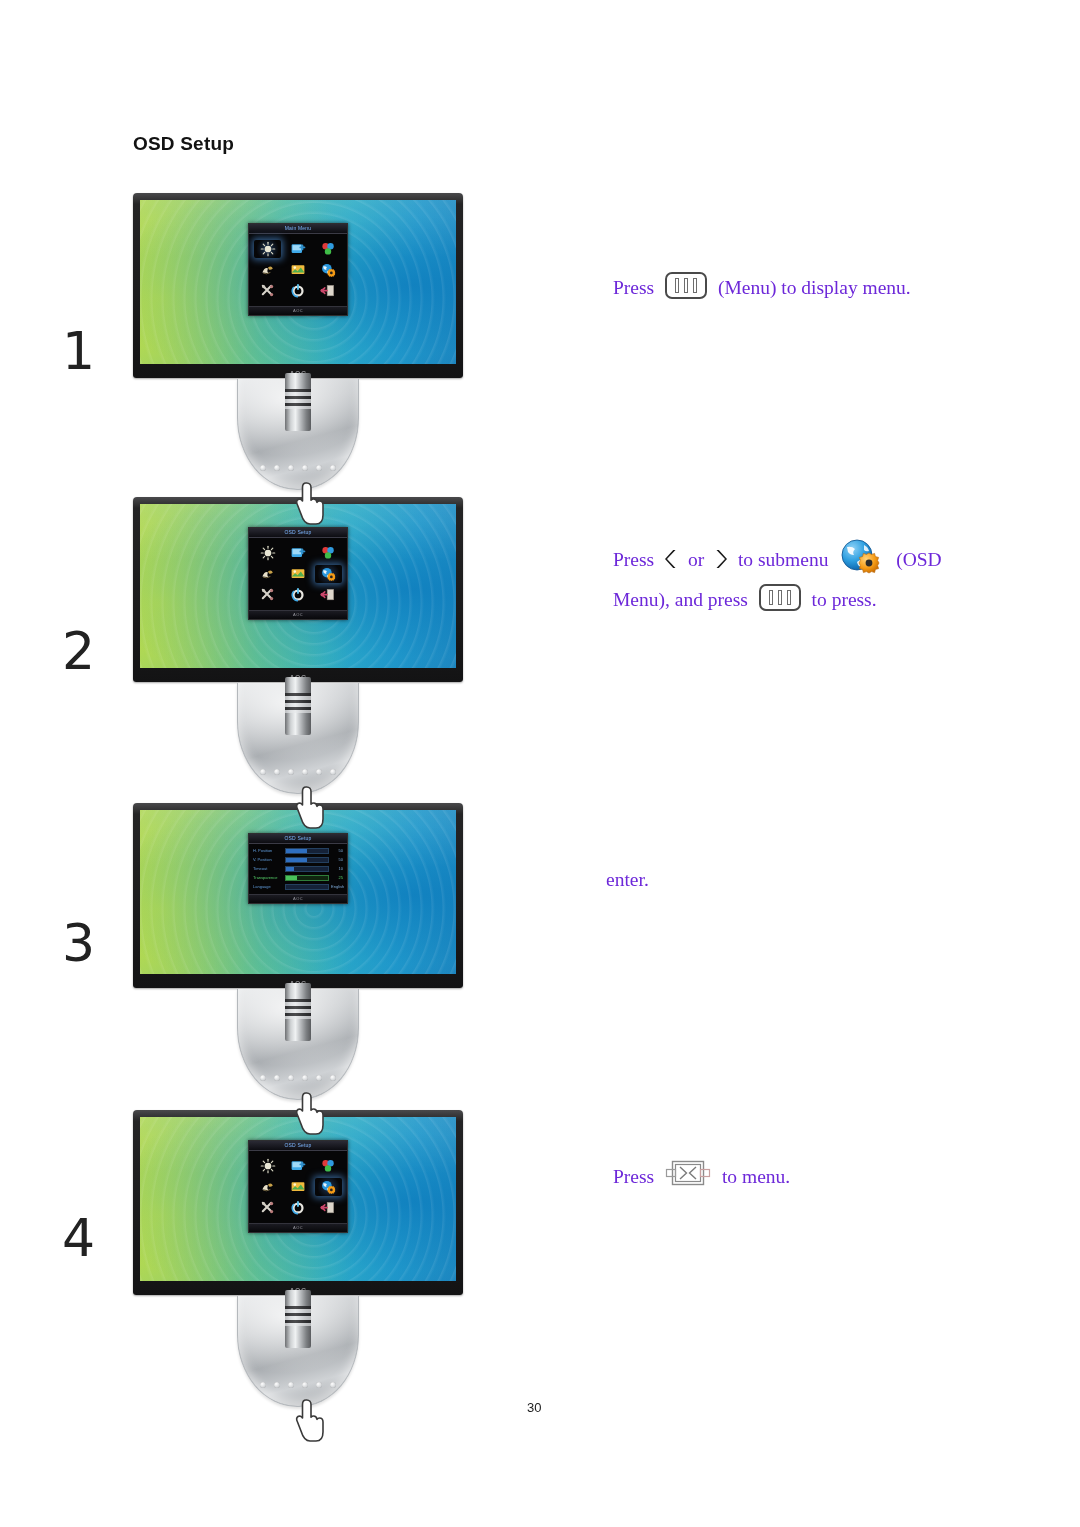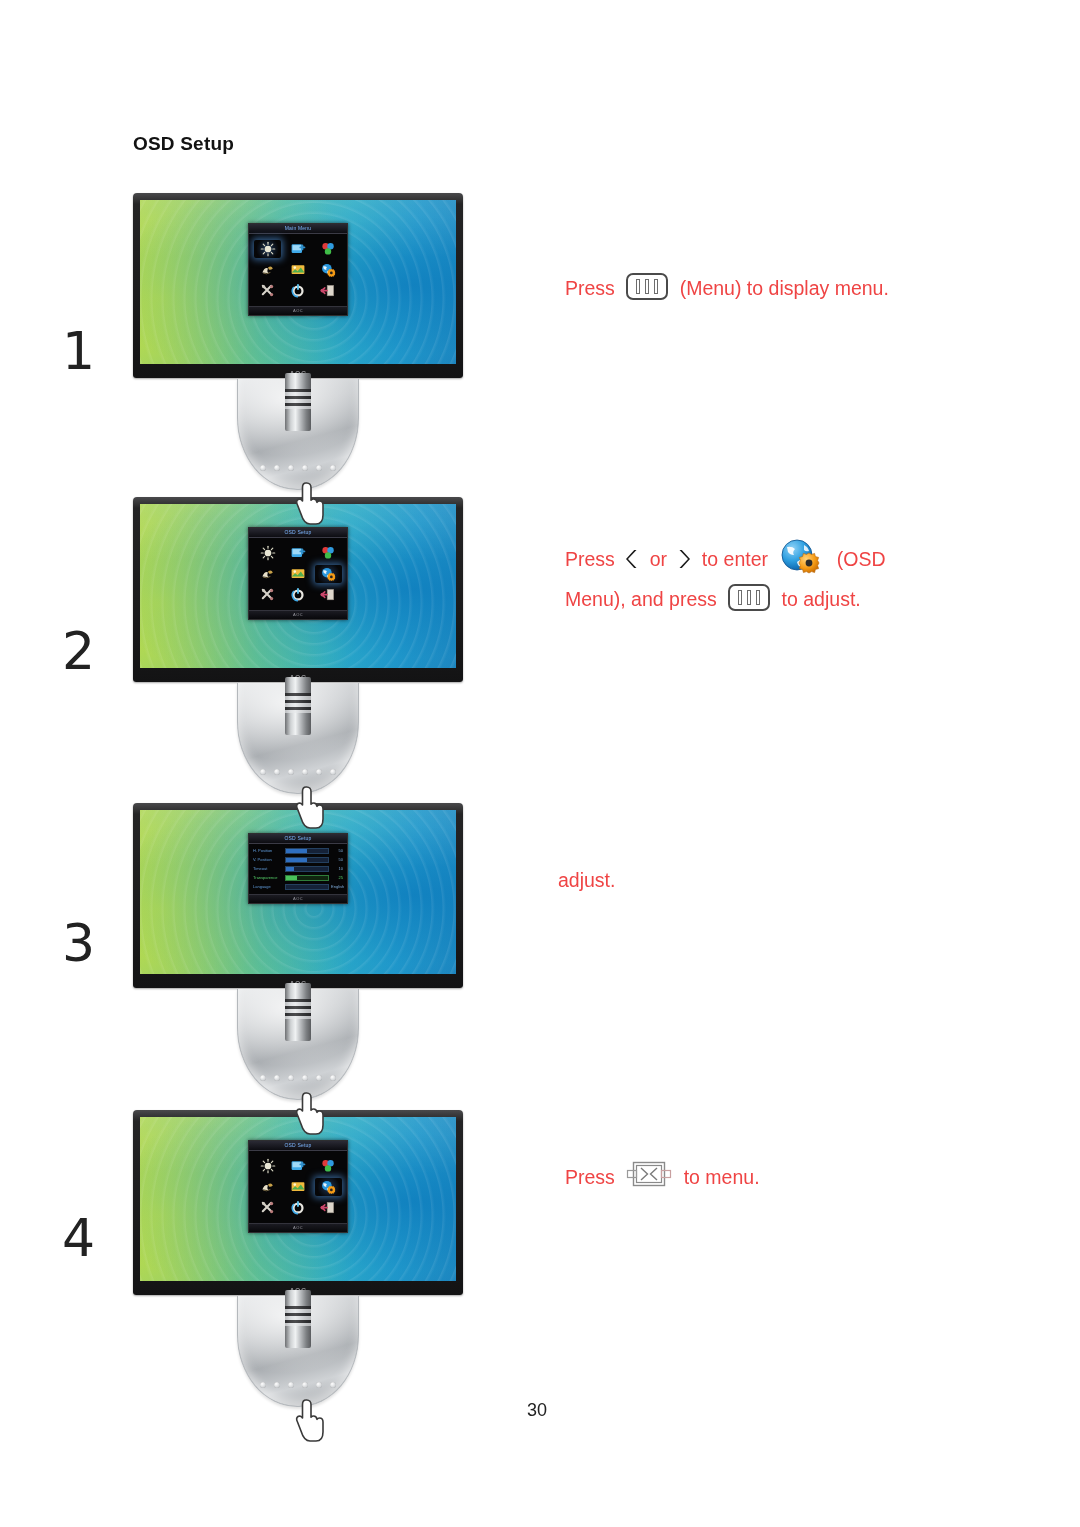--- a/index.html
+++ b/index.html
@@ -249,22 +249,23 @@
     width: 34px;
     height: 46px;
     z-index: 3;
   }
 
   
   .instr {
     position: absolute;
     font-size: 19.5px;
     line-height: 40px;
-    color: #ef4444;
-    font-family: Liberation Sans, sans-serif;
+    color: #6d28d9;
+    font-family: Liberation Serif, serif;
+    margin-left: 48px;
   }
   .instr .ln { display: block; white-space: nowrap; }
   .tkn {
     display: inline-block;
     vertical-align: -5px;
   }
 
   
   .key-menu {
     width: 42px;
@@ -297,21 +298,21 @@
   .key-exit { width: 46px; height: 30px; margin: 0 6px; }
 
   
   .icon-globe-inline { width: 46px; height: 40px; margin: 0 6px; vertical-align: -12px; }
 
   
   .page-num {
     position: absolute;
     left: 527px;
     top: 1400px;
-    font-size: 18px;
+    font-size: 13px;
     color: #222;
   }
 </style>
 </head>
 <body>
 
 <div class="page-title">OSD Setup</div>
 
 <div class="step-num" style="left:62px; top:325px;">1</div>
 
@@ -527,21 +528,21 @@
     <svg viewBox="0 0 34 46" class="hand">
       <path d="M14 2 C11.5 2 10.5 4 10.5 6.5 L10.5 20 C9.5 18.5 7.5 17.5 6 18.5 C4.5 19.5 4.5 22 5.5 24 L9 33 C10.5 38 13 43 18 43 L24 43 C29 43 31 39 31 34 L31 24 C31 21.5 29.5 20 27.5 20 C26.5 20 25.5 20.5 25 21.3 C24.7 19.3 23.4 18 21.6 18 C20.6 18 19.7 18.4 19 19.1 L19 6.5 C19 4 17.5 2 14.8 2 Z" fill="#ffffff" stroke="#3a3a3a" stroke-width="1.6" stroke-linejoin="round"></path>
     </svg>
   </div>
 
 <div class="instr" style="left:565px; top:538px;" id="ins2">
     <span class="ln"><span>Press </span><svg viewBox="0 0 18 24" class="chev tkn">
         <path d="M13.5 3 L5 12 L13.5 21 L11.2 21 L3 12 L11.2 3 Z" fill="#1b1b1b"></path>
       </svg><span> or </span><svg viewBox="0 0 18 24" class="chev tkn">
         <path d="M4.5 3 L13 12 L4.5 21 L6.8 21 L15 12 L6.8 3 Z" fill="#1b1b1b"></path>
-      </svg><span> to enter </span><svg viewBox="0 0 46 40" class="icon-globe-inline tkn">
+      </svg><span> to submenu </span><svg viewBox="0 0 46 40" class="icon-globe-inline tkn">
         <defs>
           <radialGradient id="gg1" cx="35%" cy="28%" r="75%">
             <stop offset="0%" stop-color="#8fd2f7"></stop>
             <stop offset="55%" stop-color="#2e9fe0"></stop>
             <stop offset="100%" stop-color="#0d63ab"></stop>
           </radialGradient>
           <radialGradient id="gr1" cx="35%" cy="30%" r="75%">
             <stop offset="0%" stop-color="#ffd27a"></stop>
             <stop offset="60%" stop-color="#f59b15"></stop>
             <stop offset="100%" stop-color="#c96c00"></stop>
@@ -550,21 +551,21 @@
         <circle cx="18" cy="17" r="15" fill="url(#gg1)"></circle>
         <path d="M8 9 q5 -1 8 2 q-3 3 -1 6 q-4 0 -6 -3 Z" fill="#ffffff" opacity="0.92"></path>
         <path d="M18 24 q3 -3 7 -2 q1 4 -2 7 q-4 0 -5 -5 Z" fill="#ffffff" opacity="0.9"></path>
         <path d="M25 7 q4 2 5 6 q-3 1 -5 -1 Z" fill="#ffffff" opacity="0.85"></path>
         <ellipse cx="18" cy="17" rx="15" ry="15" fill="none" stroke="#0a4f8c" stroke-width="0.8"></ellipse>
         <g transform="translate(30,25)">
           <path d="M0,-10 L2.6,-8.6 L5.6,-9.6 L6.4,-6.4 L9.6,-5.6 L8.6,-2.6 L10,0 L8.6,2.6 L9.6,5.6 L6.4,6.4 L5.6,9.6 L2.6,8.6 L0,10 L-2.6,8.6 L-5.6,9.6 L-6.4,6.4 L-9.6,5.6 L-8.6,2.6 L-10,0 L-8.6,-2.6 L-9.6,-5.6 L-6.4,-6.4 L-5.6,-9.6 L-2.6,-8.6 Z" fill="url(#gr1)" stroke="#b8670a" stroke-width="0.6"></path>
           <circle cx="0" cy="0" r="3.4" fill="#2a2a2a"></circle>
         </g>
       </svg><span> (OSD</span></span>
-    <span class="ln"><span>Menu), and press </span><span class="key-menu tkn"><i></i><i></i><i></i></span><span> to adjust.</span></span>
+    <span class="ln"><span>Menu), and press </span><span class="key-menu tkn"><i></i><i></i><i></i></span><span> to press.</span></span>
   </div>
 
 <div class="step-num" style="left:62px; top:917px;">3</div>
 
 <div class="monitor-block" id="mb3" style="left:133px; top:803px;">
     <div class="monitor">
       <div class="screen">
         <div class="osd">
           <div class="osd-title">OSD Setup</div>
           <div class="osd-list">
@@ -619,21 +620,21 @@
         <span></span>
         <span></span>
       </div>
     </div>
     <svg viewBox="0 0 34 46" class="hand">
       <path d="M14 2 C11.5 2 10.5 4 10.5 6.5 L10.5 20 C9.5 18.5 7.5 17.5 6 18.5 C4.5 19.5 4.5 22 5.5 24 L9 33 C10.5 38 13 43 18 43 L24 43 C29 43 31 39 31 34 L31 24 C31 21.5 29.5 20 27.5 20 C26.5 20 25.5 20.5 25 21.3 C24.7 19.3 23.4 18 21.6 18 C20.6 18 19.7 18.4 19 19.1 L19 6.5 C19 4 17.5 2 14.8 2 Z" fill="#ffffff" stroke="#3a3a3a" stroke-width="1.6" stroke-linejoin="round"></path>
     </svg>
   </div>
 
 <div class="instr" style="left:558px; top:860px;" id="ins3">
-    <span class="ln"><span>adjust.</span></span>
+    <span class="ln"><span>enter.</span></span>
   </div>
 
 <div class="step-num" style="left:62px; top:1212px;">4</div>
 
 <div class="monitor-block" id="mb4" style="left:133px; top:1110px;">
     <div class="monitor">
       <div class="screen">
         <div class="osd">
           <div class="osd-title">OSD Setup</div>
           <div class="osd-grid">

